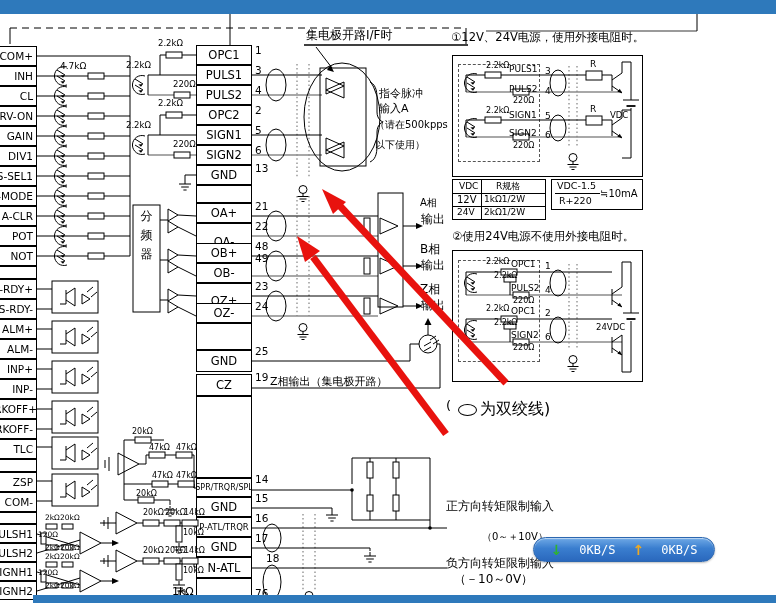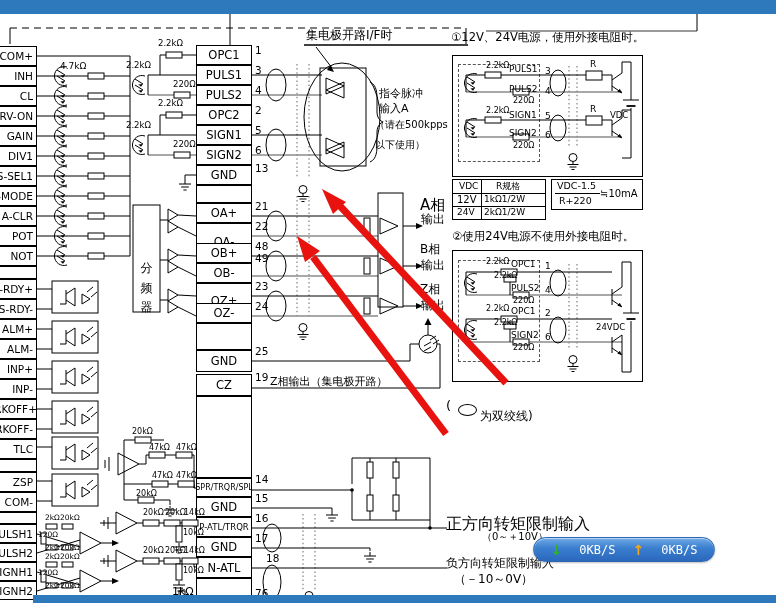--- a/index.html
+++ b/index.html
@@ -36,22 +36,22 @@
   .fbox{position:absolute;left:551px;top:179px;width:92px;height:31px;border:1px solid #000;
         box-sizing:border-box;z-index:1;background:#fff}
   .oval{position:absolute;border:1.3px solid #000;border-radius:50%;z-index:3}
   .pill{position:absolute;left:533px;top:537px;width:182px;height:25px;border-radius:13px;
         background:linear-gradient(180deg,#6fa9e6,#3a7ecf 45%,#2a68bd);border:1px solid #2c67b0;
         box-shadow:inset 0 1px 1px rgba(255,255,255,.55),0 1px 2px rgba(0,0,0,.25);
         display:flex;align-items:center;justify-content:space-around;padding:0 8px;box-sizing:border-box;z-index:6}
   .pill .spd{color:#fff;font-family:"DejaVu Sans Mono","Liberation Mono",monospace;font-size:12px}
   .pill .dn{color:#2fb32f;font-weight:bold;font-size:14px}
   .pill .up{color:#efa922;font-weight:bold;font-size:14px}
-  .vtxt{position:absolute;left:134px;top:213px;width:25px;height:104px;z-index:3;
-        display:flex;align-items:flex-end;justify-content:center;text-align:center}
+  .vtxt{position:absolute;left:134px;top:207px;width:25px;height:104px;z-index:3;
+        display:flex;align-items:flex-start;justify-content:center;text-align:center}
   .vtxt span{display:block;width:13px;font-size:12px;line-height:1.6;word-break:break-all}
 </style>
 </head>
 <body>
 
 <div class="bar" style="top:0;height:14px"></div>
 <div class="bar" style="top:595px;height:8px;left:33px;width:743px"></div>
 
 <div class="lt" style="top:46px">COM+</div>
 <div class="lt" style="top:66px">INH</div>
@@ -369,34 +369,34 @@
 <span class="lb" style="left:557px;top:181px;font-size:9.5px">VDC-1.5</span>
 <div class="abs" style="left:555px;top:193px;width:45px;height:1px;background:#000;z-index:3"></div>
 <span class="lb" style="left:559px;top:196px;font-size:9.5px">R+220</span>
 <span class="lb" style="left:600px;top:188px;font-size:10px">≒10mA</span>
 
 <span class="lb" style="left:306px;top:29px;font-size:12px">集电极开路I/F时</span>
 <span class="lb" style="left:379px;top:88px;font-size:11px">指令脉冲</span>
 <span class="lb" style="left:379px;top:103px;font-size:11px">输入A</span>
 <span class="lb" style="left:375px;top:119px;font-size:10px">（请在500kpps</span>
 <span class="lb" style="left:375px;top:139px;font-size:10px">以下使用）</span>
-<span class="lb" style="left:420px;top:197px;font-size:15px">A相</span>
+<span class="lb" style="left:420px;top:197px;font-size:10px">A相</span>
 <span class="lb" style="left:421px;top:213px;font-size:12px">输出</span>
 <span class="lb" style="left:420px;top:243px;font-size:12px">B相</span>
 <span class="lb" style="left:421px;top:259px;font-size:12px">输出</span>
 <span class="lb" style="left:420px;top:283px;font-size:12px">Z相</span>
 <span class="lb" style="left:421px;top:299px;font-size:12px">输出</span>
 <span class="lb" style="left:270px;top:376px;font-size:11px">Z相输出（集电极开路）</span>
 <span class="lb" style="left:446px;top:399px;font-size:13px">(</span>
 <div class="oval" style="left:458px;top:404px;width:17px;height:10px"></div>
-<span class="lb" style="left:480px;top:410px;font-size:12px">为双绞线)</span>
+<span class="lb" style="left:480px;top:400px;font-size:16px">为双绞线)</span>
 <div class="vtxt">
     <span>分频器</span>
   </div>
-<span class="lb" style="left:446px;top:515px;font-size:16px">正方向转矩限制输入</span>
+<span class="lb" style="left:446px;top:500px;font-size:12px">正方向转矩限制输入</span>
 <span class="lb" style="left:482px;top:531px;font-size:10px">（0～＋10V）</span>
 <span class="lb" style="left:446px;top:557px;font-size:12px">负方向转矩限制输入</span>
 <span class="lb" style="left:454px;top:573px;font-size:12px">（－10～0V）</span>
 <span class="lb" style="left:447px;top:596px;font-size:12px">速度检测输出</span>
 
 <span class="lb" style="left:60px;top:61px;font-size:9px">4.7kΩ</span>
 <span class="lb" style="left:158px;top:39px;font-size:8.5px">2.2kΩ</span>
 <span class="lb" style="left:126px;top:61px;font-size:8.5px">2.2kΩ</span>
 <span class="lb" style="left:173px;top:80px;font-size:8.5px">220Ω</span>
 <span class="lb" style="left:158px;top:99px;font-size:8.5px">2.2kΩ</span>

